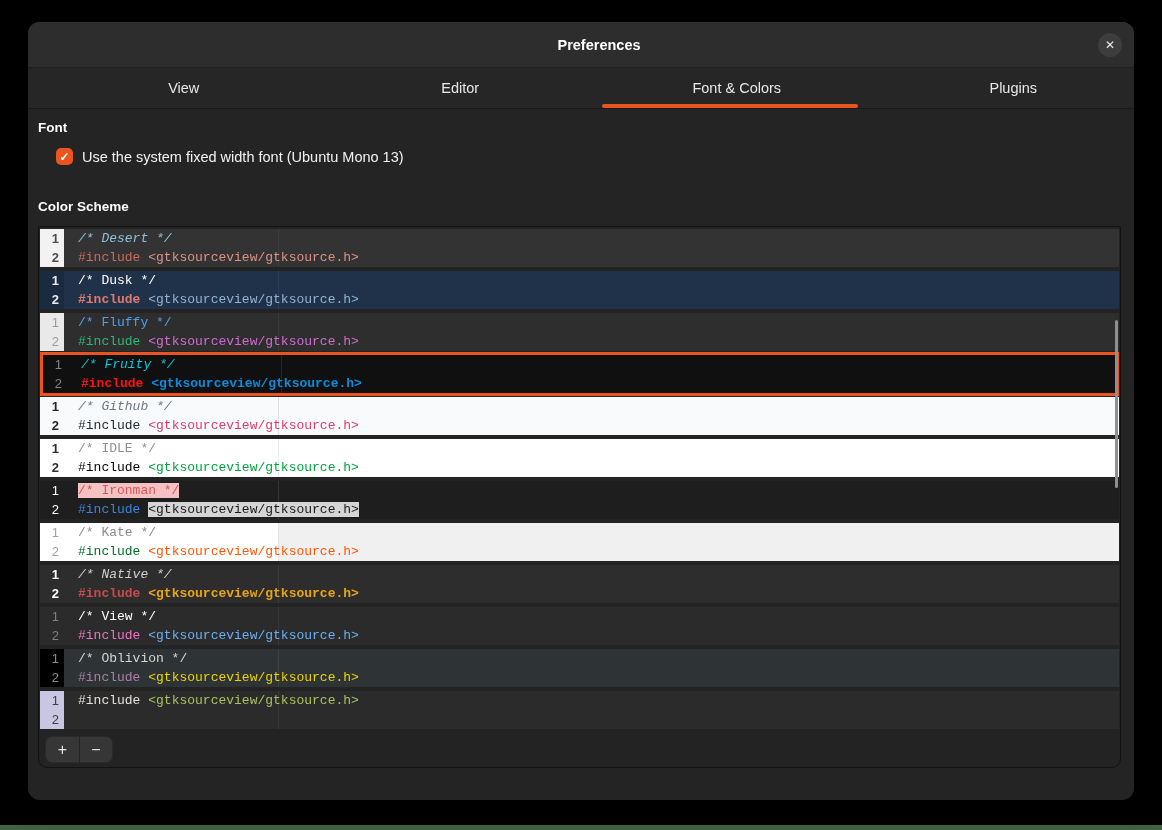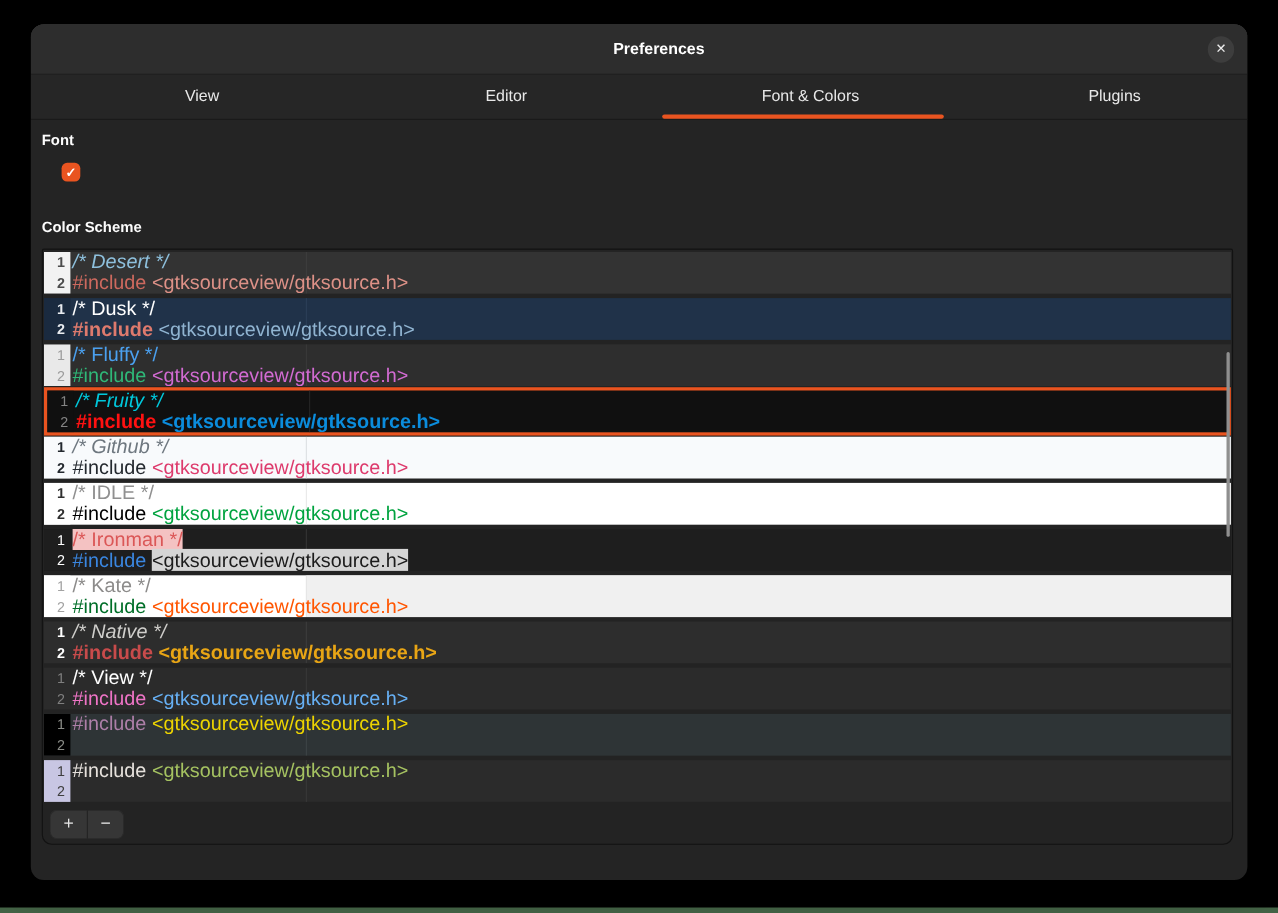--- a/index.html
+++ b/index.html
@@ -57,21 +57,21 @@
   .scheme-row.selected { height:44px; margin-top:-3px; margin-bottom:1px;
                          border:3px solid var(--accent); }
   .scheme-row::before { content:""; position:absolute; left:239px; top:0; bottom:0; right:0;
                         background:var(--after-margin-bg, transparent); z-index:0; }
   .scheme-row::after  { content:""; position:absolute; left:238px; top:0; bottom:0; width:1px;
                         background:var(--margin-color, transparent); z-index:0; }
   .gutter { width:24px; background:var(--gutter-bg); color:var(--gutter-fg);
             font-weight:var(--gutter-weight, 400); font-size:13px; line-height:19px;
             text-align:right; padding-right:5px; z-index:1; }
   .gutter div { height:19px; }
-  .code { z-index:1; padding-left:2px; font-size:18px; line-height:19px; white-space:nowrap; }
+  .code { z-index:1; padding-left:14px; font-size:13px; line-height:19px; white-space:nowrap;font-family:Liberation Mono, monospace; }
   .code-line { height:19px; }
   .tok-comment { color:var(--comment-color); font-style:var(--comment-style, normal);
                  background:var(--comment-bg, transparent); }
   .tok-include { color:var(--include-color); font-weight:var(--include-weight, 400); }
   .tok-string  { color:var(--string-color); font-weight:var(--string-weight, 400);
                  background:var(--string-bg, transparent); }
 
   .scrollbar-thumb { position:absolute; right:2px; top:93px; width:3px; height:168px;
                      background:#8f8f8f; border-radius:2px; z-index:3; }
 
@@ -104,20 +104,21 @@
   </div>
 
   <div class="content">
 
     <div class="section-heading">Font</div>
 
     <div class="check-row">
       <span class="checkbox">
         <span>✓</span>
       </span>
+      <span class="check-label">Use the system fixed width font (Ubuntu Mono 13)</span>
     </div>
 
 
     <div class="section-heading heading-colorscheme">Color Scheme</div>
 
     <div class="scheme-frame">
       <div id="scheme-rows">
           <div class="scheme-row" style="--row-bg: #333333; --gutter-bg: #f2f2f2; --gutter-fg: #4c4c4c; --gutter-weight: bold; --comment-color: #8ec0dd; --comment-style: italic; --include-color: #cd695e; --string-color: #dd9187; --margin-color: #3d3d3d;">
     <div class="gutter">
       <div>1</div>
@@ -217,20 +218,21 @@
       <div class="code-line"><span class="tok-comment">/* View */</span></div>
       <div class="code-line"><span class="tok-include">#include</span> <span class="tok-string">&lt;gtksourceview/gtksource.h&gt;</span></div>
     </div>
   </div>
           <div class="scheme-row" style="--row-bg: #2e3436; --gutter-bg: #000000; --gutter-fg: #8b8d88; --comment-color: #d3d7cf; --include-color: #ad7fa8; --string-color: #edd400; --margin-color: #3e4446;">
     <div class="gutter">
       <div>1</div>
       <div>2</div>
     </div>
     <div class="code">
+      <div class="code-line"><span class="tok-comment">/* Oblivion */</span></div>
       <div class="code-line"><span class="tok-include">#include</span> <span class="tok-string">&lt;gtksourceview/gtksource.h&gt;</span></div>
     </div>
   </div>
           <div class="scheme-row" style="--row-bg: #2b2b2b; --gutter-bg: #c8c6e3; --gutter-fg: #3e3e3e; --comment-color: #bc9458; --comment-style: italic; --include-color: #e6e1dc; --string-color: #a5c261; --margin-color: #383838;">
     <div class="gutter">
       <div>1</div>
       <div>2</div>
     </div>
     <div class="code">
       <div class="code-line"><span class="tok-include">#include</span> <span class="tok-string">&lt;gtksourceview/gtksource.h&gt;</span></div>

